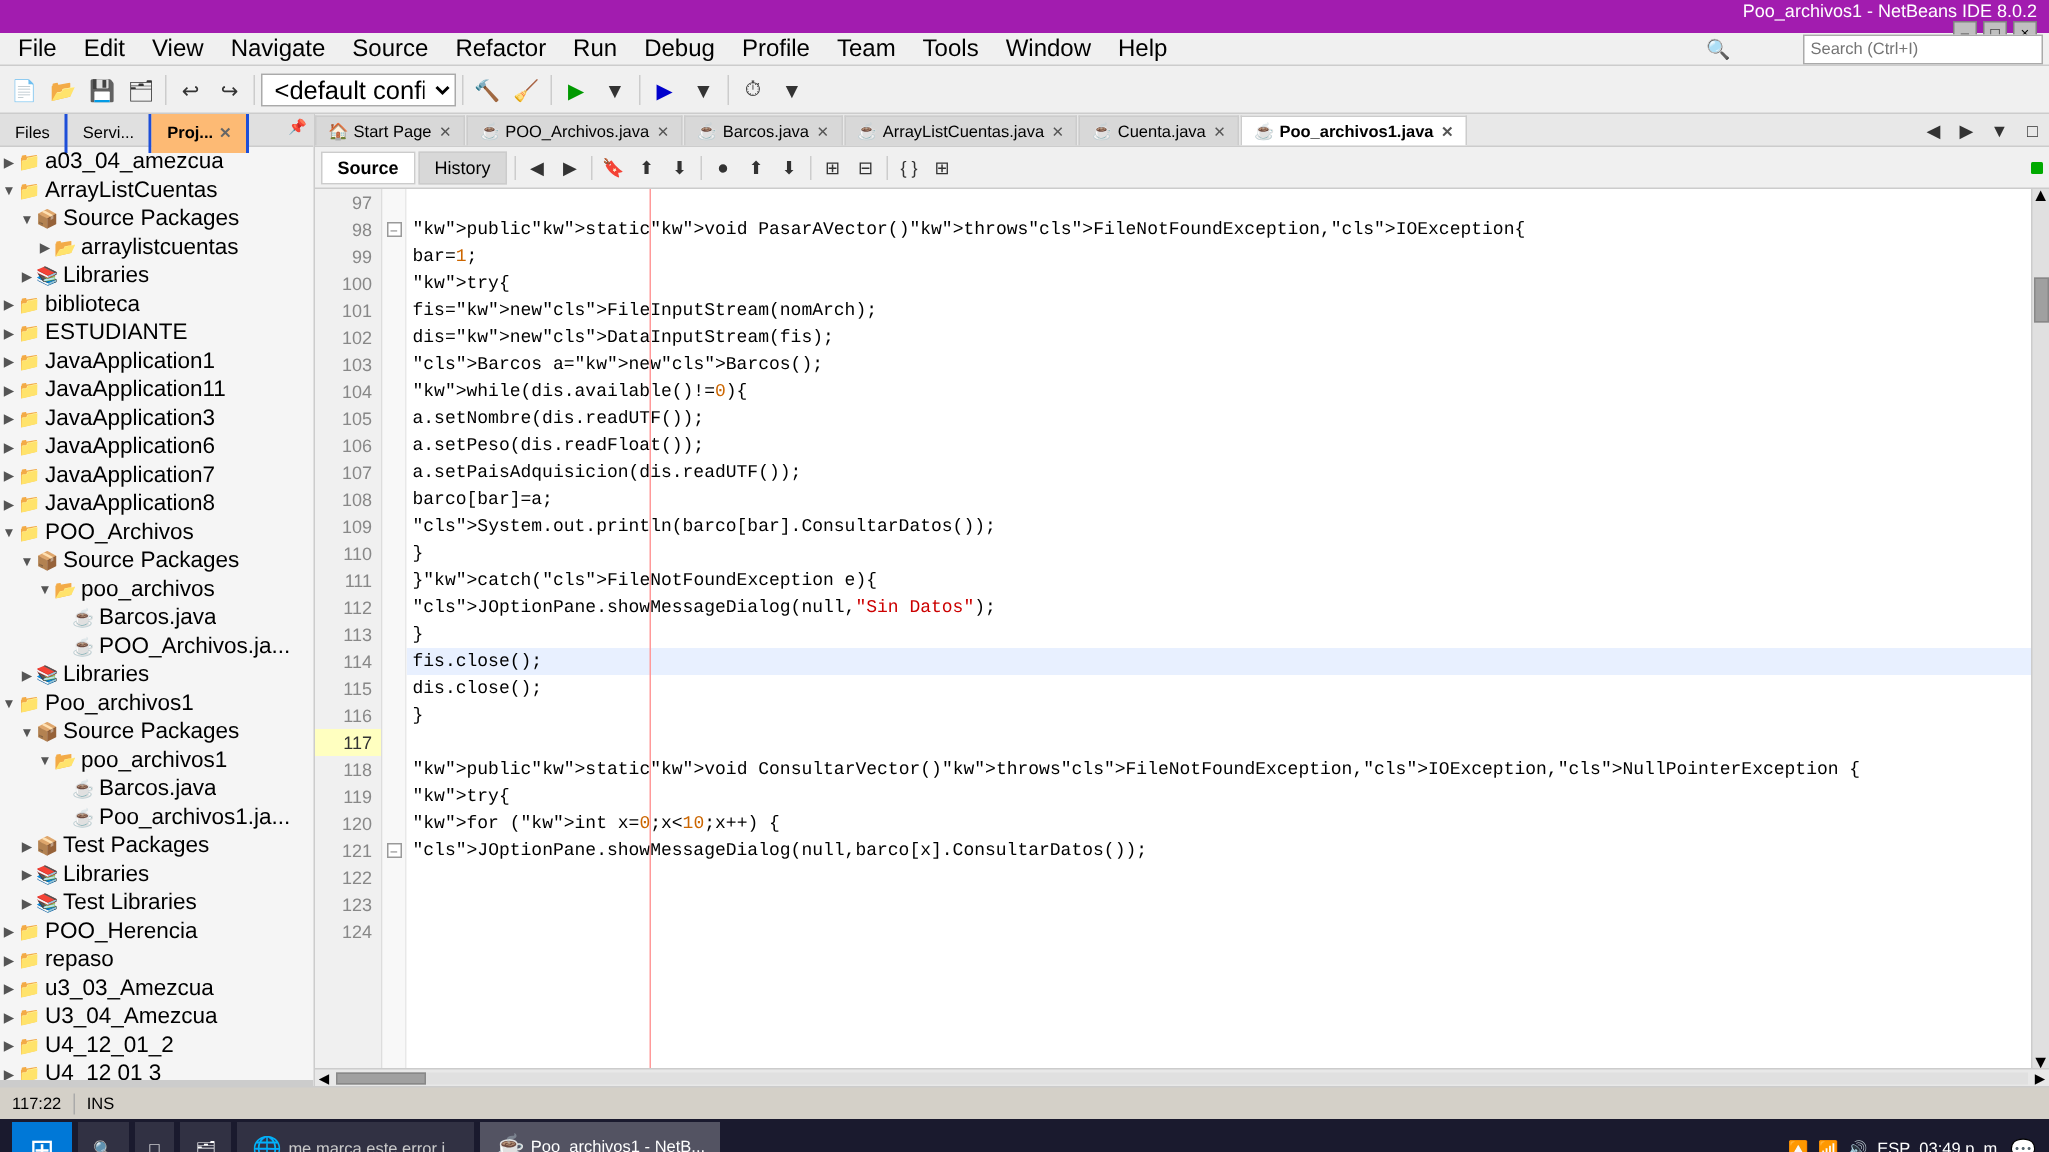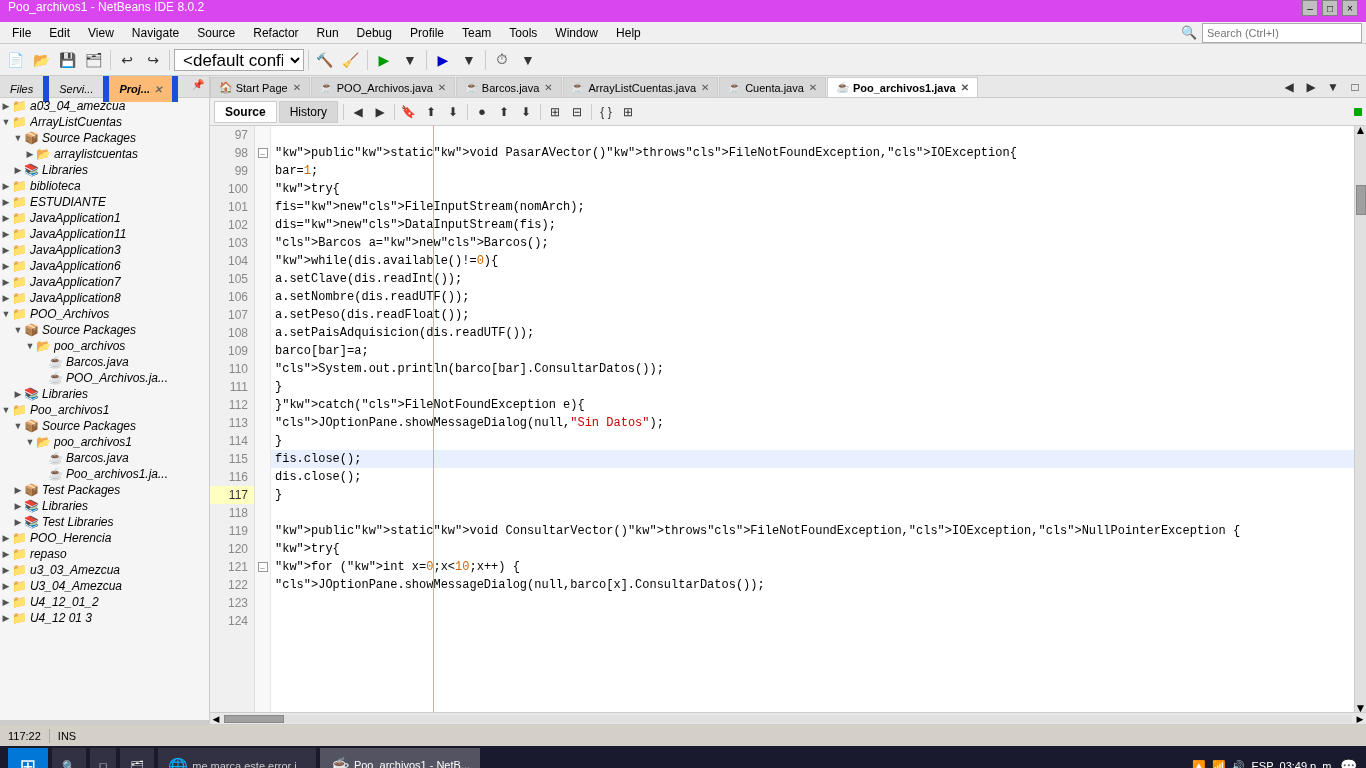--- a/index.html
+++ b/index.html
@@ -1,27 +1,28 @@
 <!DOCTYPE html>
 <html><head>
   <meta charset="utf-8">
   <style>
     * { margin: 0; padding: 0; box-sizing: border-box; }
     body { font-family: 'Segoe UI', Tahoma, sans-serif; font-size: 12px; background: #d4d0c8; overflow: hidden; }
 
     
     .title-bar {
-      background: #d946ef;
+      background: #a21caf;
       color: white;
       height: 22px;
       display: flex;
-      align-items: flex-start;
+      align-items: flex-end;
       justify-content: space-between;
       padding: 0 8px;
       font-size: 12px;
+      flex-direction: column;
     }
     .title-bar-buttons { display: flex; gap: 4px; }
     .title-btn {
       width: 16px; height: 16px;
       background: #c0c0c0;
       border: 1px solid #808080;
       cursor: pointer;
       display: flex; align-items: center; justify-content: center;
       font-size: 10px; color: black;
     }
@@ -32,21 +33,21 @@
       border-bottom: 1px solid #ccc;
       height: 22px;
       display: flex;
       align-items: center;
       padding: 0 4px;
       gap: 2px;
     }
     .menu-item {
       padding: 2px 8px;
       cursor: pointer;
-      font-size: 12px;
+      font-size: 16px;
       color: #000;
     }
 
     
     .toolbar {
       background: #f0f0f0;
       border-bottom: 1px solid #ccc;
       height: 32px;
       display: flex;
       align-items: center;
@@ -68,20 +69,21 @@
       border: 1px solid #aaa;
       background: white;
       padding: 0 4px;
       width: 130px;
     }
     .search-input {
       border: none; outline: none;
       font-size: 11px;
       width: 150px;
       color: #666;
+      margin-left: 44px;
     }
 
     
     .main-layout {
       display: flex;
       height: calc(768px - 22px - 22px - 32px - 22px - 22px);
     }
 
     
     .left-panel {
@@ -97,26 +99,26 @@
     .panel-tabs {
       display: flex;
       background: #e0e0e0;
       border-bottom: 1px solid #ccc;
       height: 22px;
     }
     .panel-tab {
       padding: 13px 10px;
       font-size: 11px;
       cursor: pointer;
-      border-right: 6px solid #1d4ed8;
+      border-right: 2px solid #1d4ed8;
       white-space: nowrap;
       overflow: hidden;
       text-overflow: ellipsis;
       max-width: 80px;
-      display: flex; align-items: center; font-style: italic;
+      display: flex; align-items: center;
     }
     .panel-tab.active { background: #fdba74; font-weight: bold; }
     .panel-tab-close {
       margin-left: 4px; font-size: 10px; cursor: pointer; color: #666;
     }
     .panel-pin {
       margin-left: auto; padding: 3px 4px; cursor: pointer; font-size: 10px;
     }
 
     
@@ -134,21 +136,21 @@
       white-space: nowrap;
       overflow: hidden;
     }
     .tree-indent { display: inline-block; width: 12px; flex-shrink: 0; }
     .tree-toggle {
       width: 12px; flex-shrink: 0;
       font-size: 9px; color: #555;
       text-align: center;
     }
     .tree-icon { margin-right: 3px; font-size: 12px; flex-shrink: 0; }
-    .tree-label { font-size: 12px; overflow: hidden; text-overflow: ellipsis; font-style: italic; }
+    .tree-label { font-size: 15px; overflow: hidden; text-overflow: ellipsis; }
 
     
     .editor-area {
       flex: 1;
       display: flex;
       flex-direction: column;
       background: #f8f8f8;
       overflow: hidden;
     }
 
@@ -729,21 +731,20 @@
       <div class="code-wrapper">
         <div class="code-content" id="code-content" style="flex:1; overflow:auto; padding:0; font-family:'Courier New',monospace; font-size:12px; line-height:18px; background:white;">
         <div class="code-line">&nbsp;</div>
             <div class="code-line">    <span class="&lt;span">"kw"</span>&gt;public <span class="&lt;span">"kw"</span>&gt;static <span class="&lt;span">"kw"</span>&gt;void PasarAVector() <span class="&lt;span">"kw"</span>&gt;throws <span class="&lt;span">"cls"</span>&gt;FileNotFoundException, <span class="&lt;span">"cls"</span>&gt;IOException{</div>
             <div class="code-line">        bar=<span class="num">1</span>;</div>
             <div class="code-line">        <span class="&lt;span">"kw"</span>&gt;try{</div>
             <div class="code-line">            fis=<span class="&lt;span">"kw"</span>&gt;new <span class="&lt;span">"cls"</span>&gt;FileInputStream(nomArch);</div>
             <div class="code-line">            dis=<span class="&lt;span">"kw"</span>&gt;new <span class="&lt;span">"cls"</span>&gt;DataInputStream(fis);</div>
             <div class="code-line">            <span class="&lt;span">"cls"</span>&gt;Barcos a=<span class="&lt;span">"kw"</span>&gt;new <span class="&lt;span">"cls"</span>&gt;Barcos();</div>
             <div class="code-line">            <span class="&lt;span">"kw"</span>&gt;while(dis.available()!=<span class="num">0</span>){</div>
-            <div class="code-line">                a.setClave(dis.readInt());</div>
             <div class="code-line">                a.setNombre(dis.readUTF());</div>
             <div class="code-line">                a.setPeso(dis.readFloat());</div>
             <div class="code-line">                a.setPaisAdquisicion(dis.readUTF());</div>
             <div class="code-line">                barco[bar]=a;</div>
             <div class="code-line">                <span class="&lt;span">"cls"</span>&gt;System.out.println(barco[bar].ConsultarDatos());</div>
             <div class="code-line">            }</div>
             <div class="code-line">        }<span class="&lt;span">"kw"</span>&gt;catch(<span class="&lt;span">"cls"</span>&gt;FileNotFoundException e){</div>
             <div class="code-line">            <span class="&lt;span">"cls"</span>&gt;JOptionPane.showMessageDialog(null,<span class="str">"Sin Datos"</span>);</div>
             <div class="code-line">        }</div>
             <div class="code-line current">        fis.close();</div>

